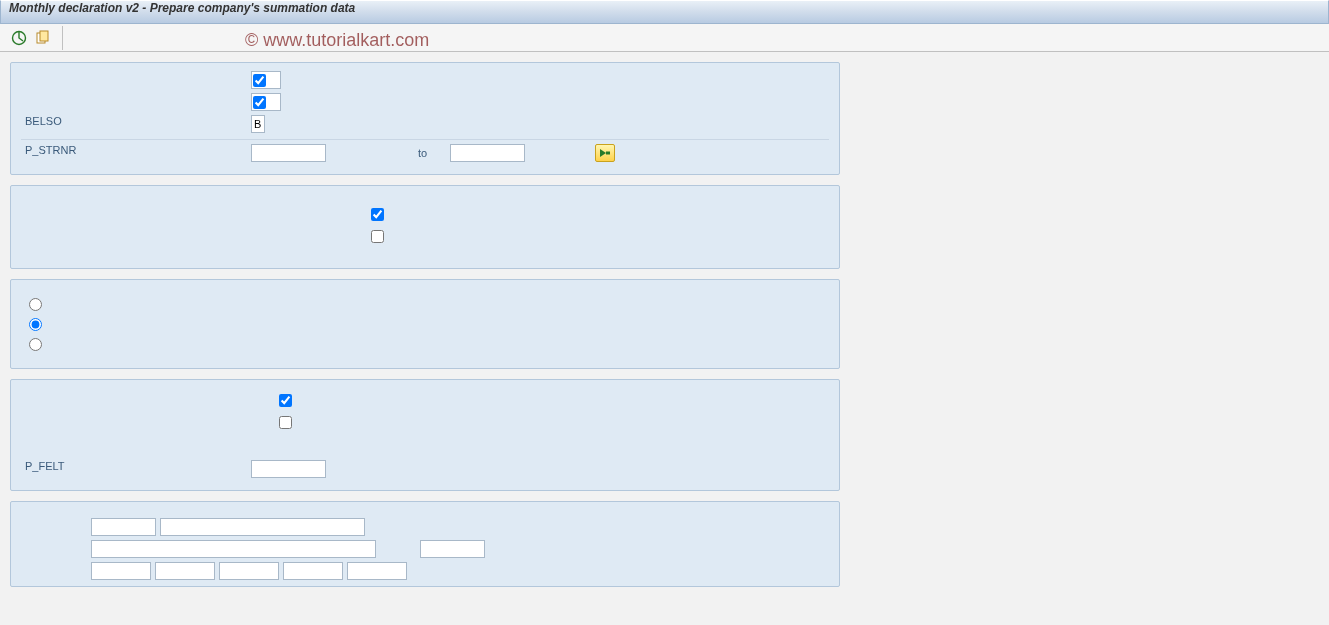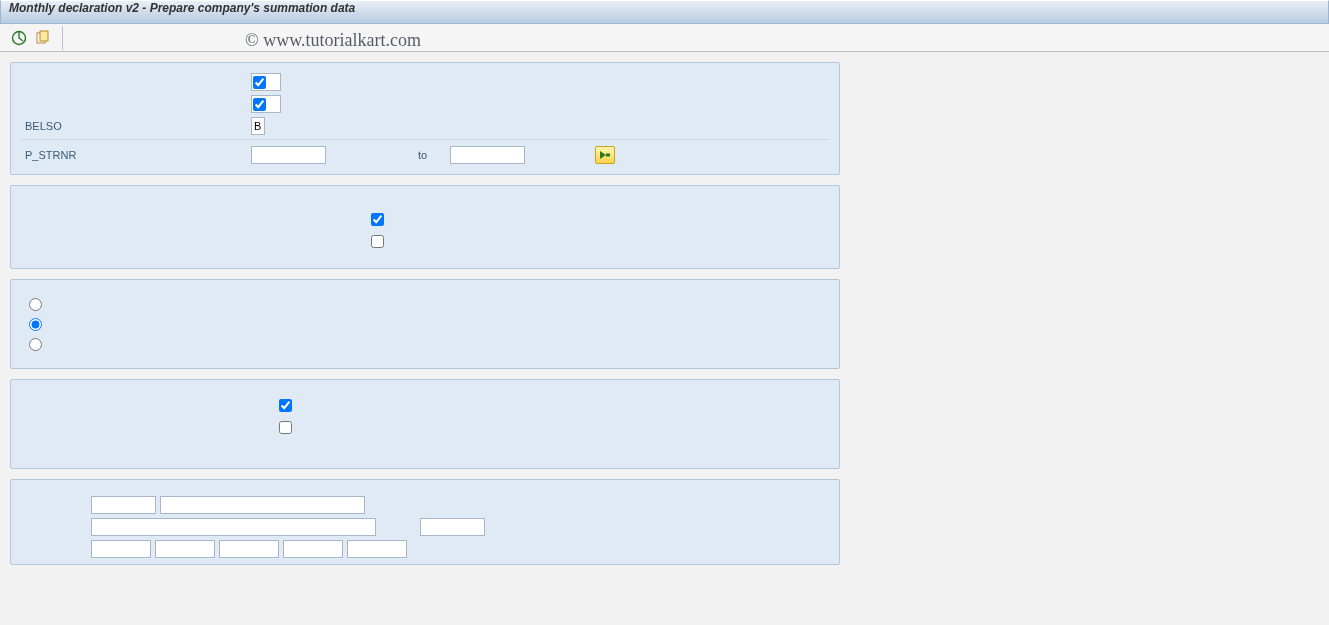--- a/index.html
+++ b/index.html
@@ -41,41 +41,41 @@
       height: 18px;
       display: flex;
       align-items: center;
       justify-content: center;
       cursor: pointer;
     }
     .watermark {
       position: absolute;
       top: 30px;
       left: 245px;
-      color: #0f172a;
+      color: #7f1d1d;
       font-size: 18px;
-      font-family: Liberation Serif, serif;
+      font-family: Liberation Sans, sans-serif;
       opacity: 0.7;
       pointer-events: none;
       z-index: 100;
     }
     .content {
       padding: 10px;
     }
     .group-box {
       background: #dfeaf4;
       border: 1px solid #b3c7db;
       border-radius: 2px;
       padding: 8px 10px;
       margin-bottom: 10px;
       width: 830px;
     }
     .form-row {
       display: flex;
-      align-items: center;
+      align-items: flex-start;
       min-height: 22px;
       margin-bottom: 0px;
     }
     .label-col {
       width: 230px;
       color: #3a5a7a;
       font-size: 11px;
       padding-left: 4px;
     }
     .field-col {
@@ -250,20 +250,26 @@
         <input type="checkbox" checked="" style="">
       </div>
     </div>
     <div class="form-row">
       <div class="label-col" style="width:258px"></div>
       <div class="field-col">
         <input type="checkbox" style="">
       </div>
     </div>
     <div class="form-row" style="height:6px"></div>
+    <div class="form-row">
+      <div class="label-col">P_FELT</div>
+      <div class="field-col">
+        <input type="text" class="input-med" value="" style="">
+      </div>
+    </div>
   </div>
 
   <div class="group-box" style="padding-bottom:2px;">
     <div class="bottom-inputs">
       <div class="bi-row">
         <input type="text" class="bi-a" value="" style="">
         <input type="text" class="bi-b" value="" style="">
       </div>
       <div class="bi-row">
         <input type="text" class="bi-c" value="" style="">

